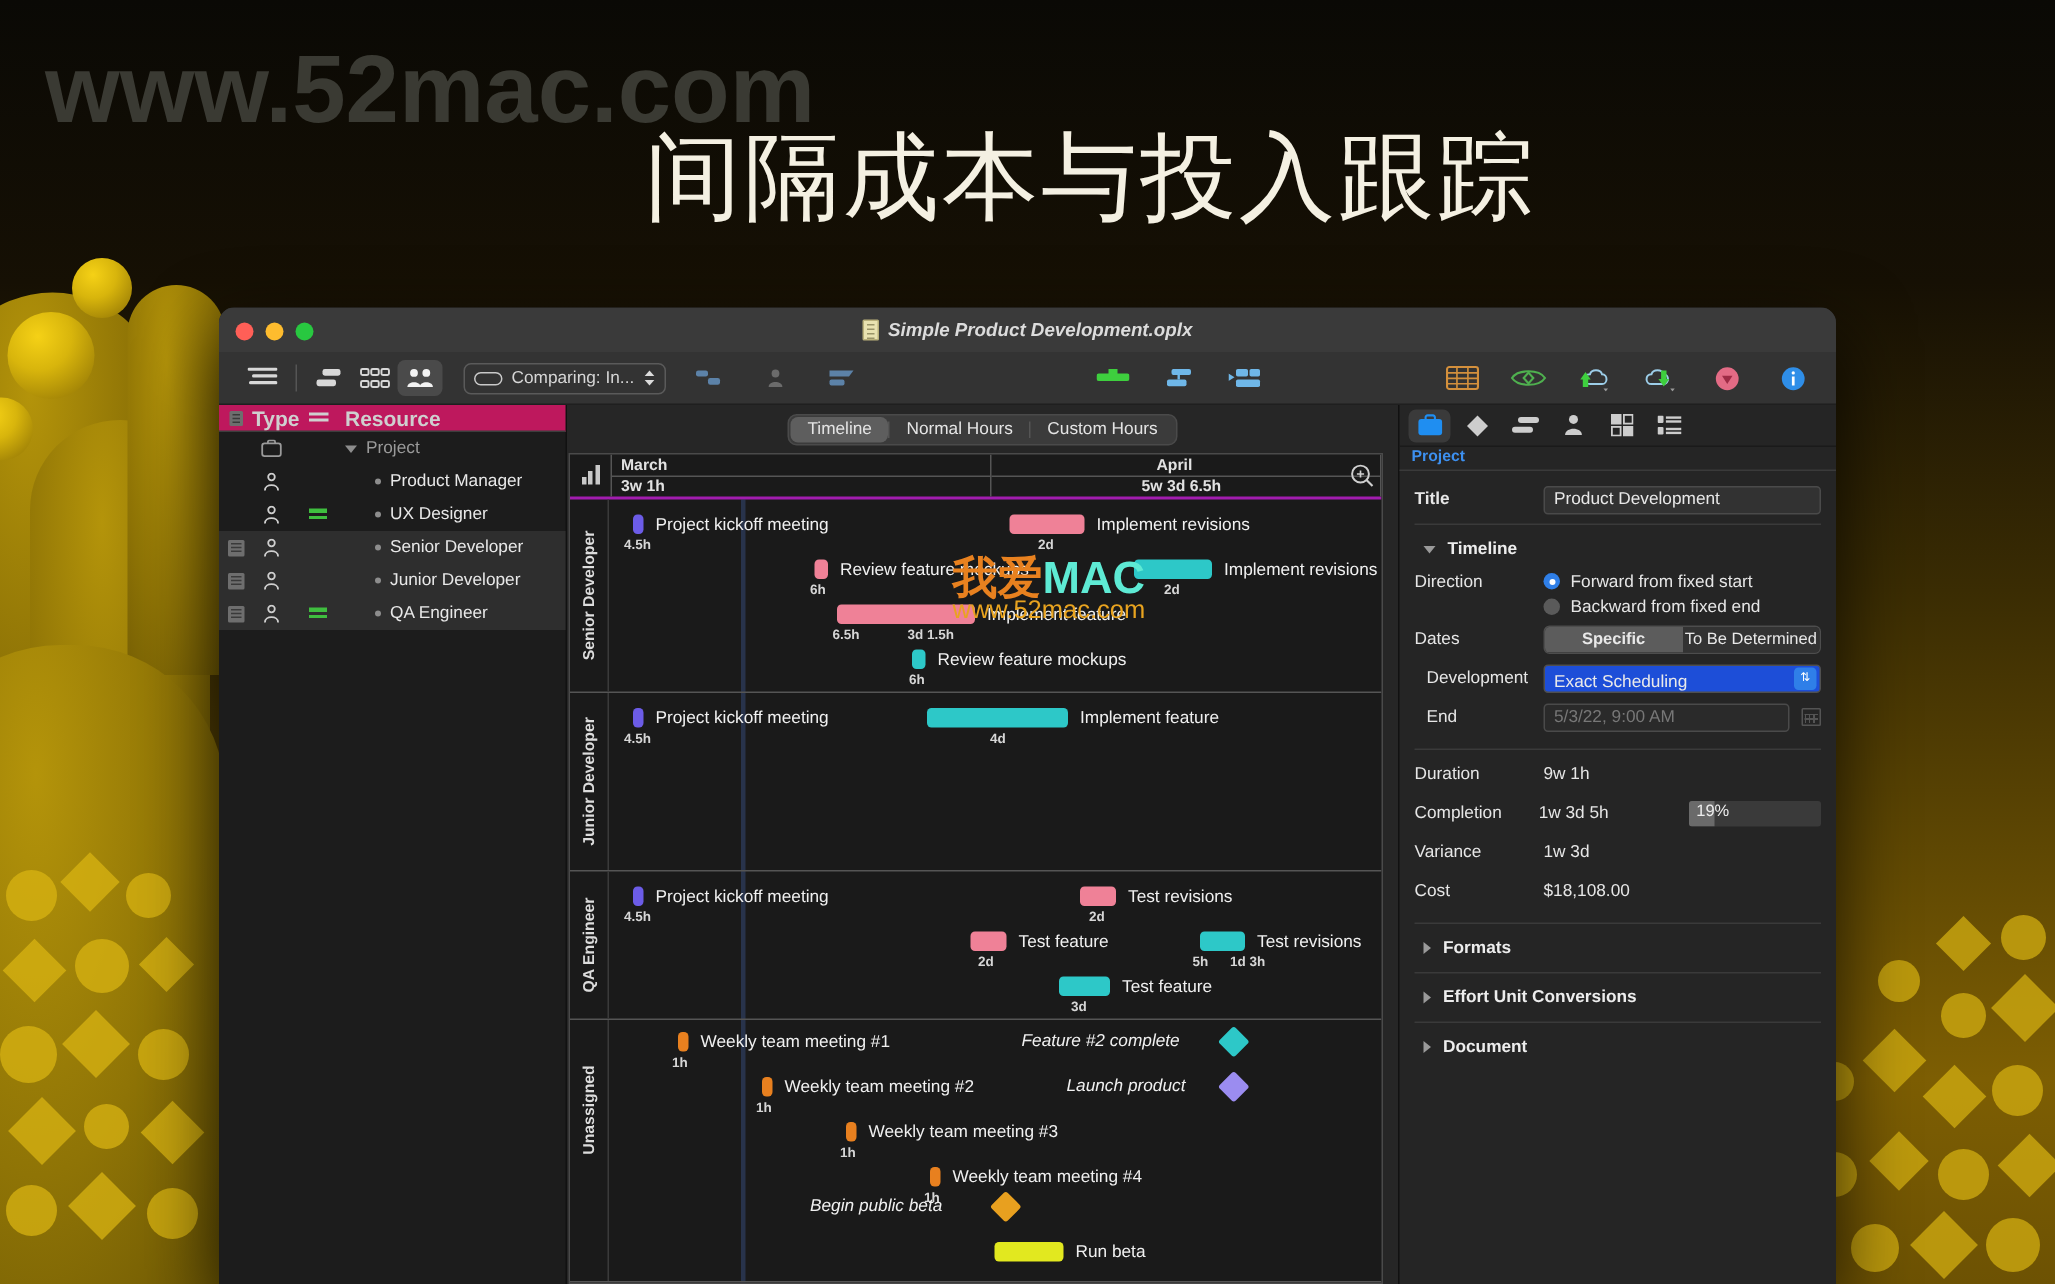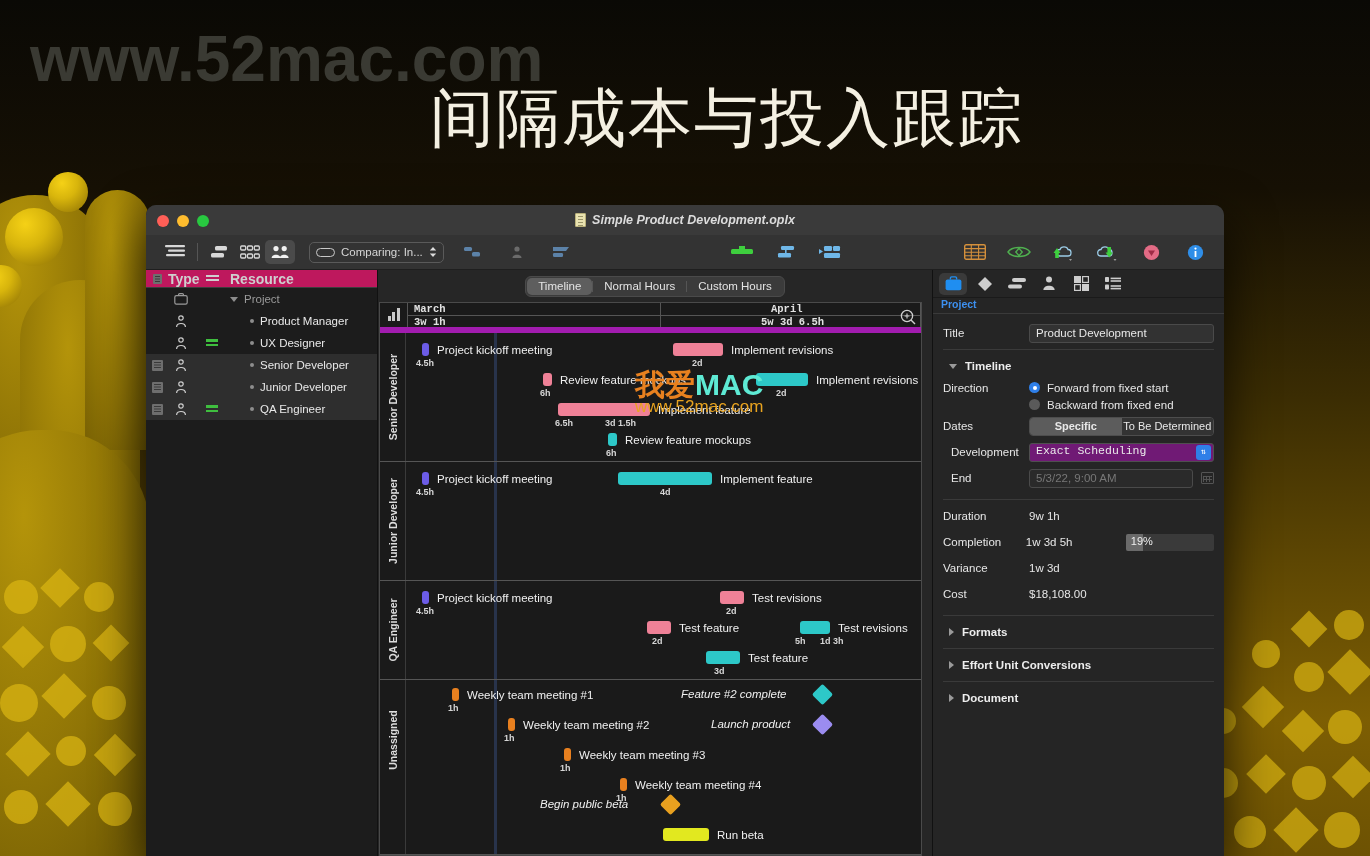--- a/index.html
+++ b/index.html
@@ -81,21 +81,21 @@
   #tabsbar { height:32px; display:flex; align-items:center; justify-content:center; }
   #segctl { display:flex; background:#3b3b3b; border-radius:6px; padding:1px; height:21px;
             border:1px solid #4a4a4a;}
   .seg { padding:0 11px; display:flex; align-items:center; font-size:11.5px; color:#e4e4e4;
          border-radius:5px; }
   .seg.on { background:#5e5e5e; }
   .segdiv { width:1px; background:#555; margin:3px 0; }
 
   #gantt { flex:1; margin:0 0 0 0; background:#1a1a1a; border:1px solid #4a4a4a;
            margin-left:1px; margin-right:10px; position:relative; overflow:hidden; }
-  #ghead { height:30px; display:flex; border-bottom:6px solid #a21caf; position:relative;font-family:Liberation Mono, monospace; }
+  #ghead { height:30px; display:flex; border-bottom:2px solid #a21caf; position:relative; }
   #gstat { width:28px; border-right:1px solid #555; display:flex; align-items:center; justify-content:center;}
   .bars3 { display:flex; align-items:flex-end; gap:1.5px; height:12px; }
   .bars3 i { width:3px; background:#c9c9c9; display:block; }
   #ghcols { flex:1; display:flex; }
   .mcol { border-right:1px solid #555; display:flex; flex-direction:column; }
   .mcol .m1 { height:15px; display:flex; align-items:center; padding-left:6px;
               font-size:10.5px; font-weight:bold; color:#e2e2e2; border-bottom:1px solid #555;}
   .mcol .m2 { height:14px; display:flex; align-items:center; padding-left:6px;
               font-size:10.5px; font-weight:bold; color:#e2e2e2;}
   #zoomicon { position:absolute; right:5px; top:6px; width:16px; height:16px; }
@@ -118,21 +118,21 @@
   #insp { width:292px; background:#252525; border-left:1px solid #111; }
   #insptabs { height:28px; display:flex; align-items:center; gap:4px; padding:0 6px;
               border-bottom:1px solid #1a1a1a;}
   .itab { width:28px;height:22px; display:flex; align-items:center; justify-content:center;
           border-radius:5px;}
   .itab.on { background:#3a3a3a; }
   #inspsub { height:16px; padding-left:8px; font-size:10.5px; font-weight:bold; color:#3d90f0;
              border-bottom:1px solid #3a3a3a; }
   .fld { display:flex; align-items:center; height:26px; padding:0 10px; gap:8px; }
   .flabel { width:78px; font-size:11.5px; color:#e6e6e6; }
-  .flabel.b { font-weight:normal; }
+  .flabel.b { font-weight:bold; }
   .finput { flex:1; height:19px; background:#323232; border:1px solid #4a4a4a; border-radius:3px;
             font-size:11.5px; color:#e8e8e8; display:flex; align-items:center; padding:0 6px; }
   .finput.dim { color:#777; background:#2a2a2a; }
   .fval { font-size:11.5px; color:#e6e6e6; }
   .sechdr { display:flex; align-items:center; gap:8px; height:26px; padding:0 10px;
             font-size:11.5px; font-weight:bold; color:#ededed; }
   .triD { width:0;height:0;border-left:4.5px solid transparent;border-right:4.5px solid transparent;
           border-top:5.5px solid #9a9a9a; margin-left:6px;}
   .triR { width:0;height:0;border-top:4.5px solid transparent;border-bottom:4.5px solid transparent;
           border-left:5.5px solid #9a9a9a; margin-left:6px;}
@@ -140,23 +140,23 @@
            position:relative; vertical-align:middle;}
   .radio.on { background:#2f7fe8; }
   .radio.on:after{content:"";position:absolute;left:3.5px;top:3.5px;width:4px;height:4px;
            border-radius:50%;background:#fff;}
   .rlab{ font-size:11.5px;color:#e6e6e6; margin-left:7px;}
   .segsmall { display:flex; height:19px; border-radius:4px; overflow:hidden; border:1px solid #4d4d4d;
               flex:1;}
   .segsmall div { flex:1; display:flex; align-items:center; justify-content:center;
               font-size:11px; color:#e8e8e8; background:#333;}
   .segsmall div.on { background:#5c5c5c; font-weight:bold;}
-  .popup { flex:1; height:19px; background:#701a75; border:1px solid #4f4f4f; border-radius:3px;
-           display:flex; align-items:flex-start; padding:0 6px; font-size:11.5px; color:#eaeaea;
-           position:relative;font-family:Liberation Mono, monospace;}
+  .popup { flex:1; height:19px; background:#1d4ed8; border:1px solid #4f4f4f; border-radius:3px;
+           display:flex; align-items:flex-end; padding:0 6px; font-size:11.5px; color:#eaeaea;
+           position:relative;}
   .popup .chev { position:absolute; right:2px; top:1px; width:15px; height:15px;
            background:#2f7fe8; border-radius:3px; display:flex; align-items:center;
            justify-content:center; font-size:8px; color:#fff; line-height:1;}
   .calicon { width:13px;height:12px; border:1px solid #8d8d8d; border-radius:1px; position:relative;}
   .calicon:after{content:"";position:absolute;left:1px;top:3px;right:1px;bottom:1px;
            background:repeating-linear-gradient(#8d8d8d 0 1px, transparent 1px 3px),
                       repeating-linear-gradient(90deg,#8d8d8d 0 1px, transparent 1px 3px);}
   .divider { height:1px; background:#3a3a3a; margin:3px 10px; }
   .pctbar { width:92px; height:17px; background:#3a3a3a; border-radius:2px; position:relative;
             overflow:hidden;}

